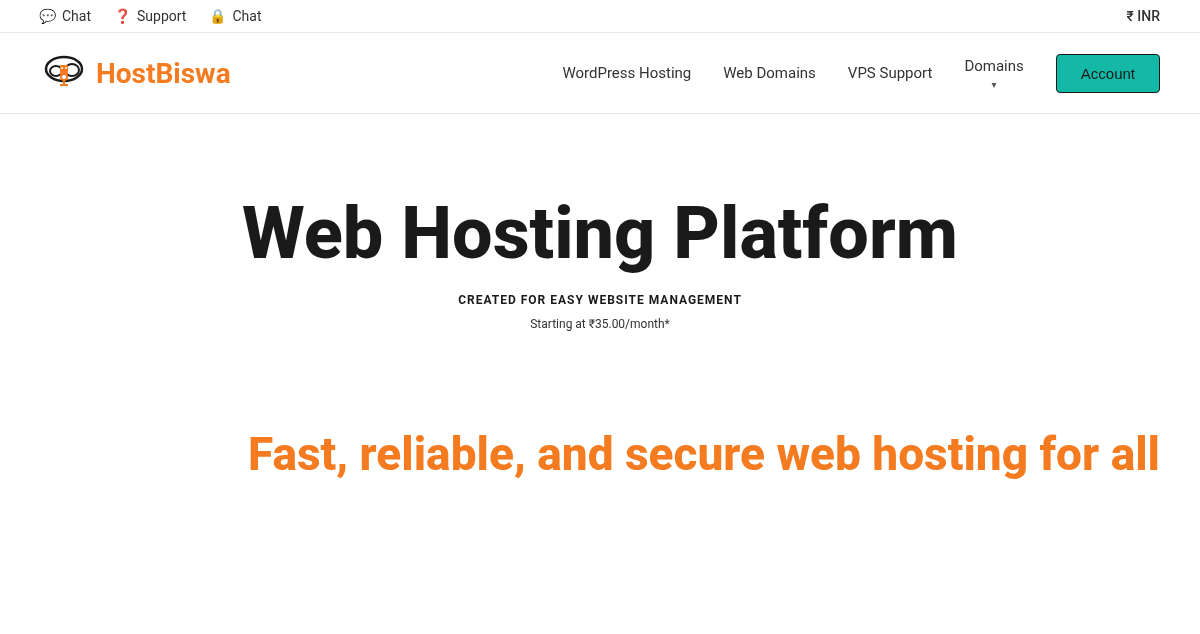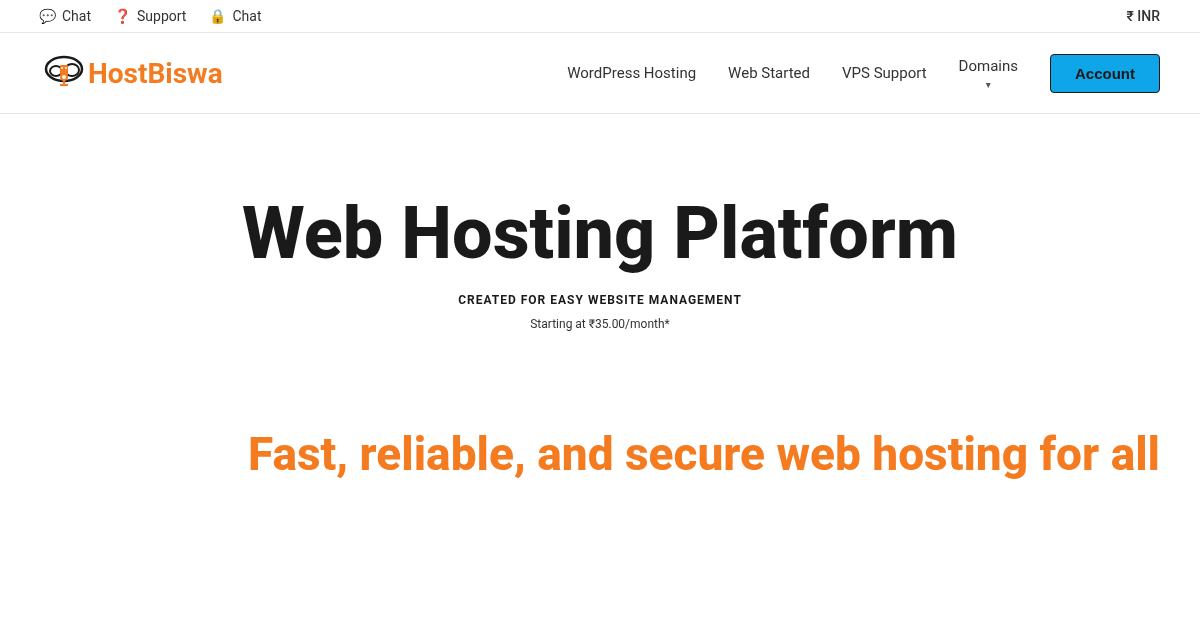--- a/index.html
+++ b/index.html
@@ -64,20 +64,21 @@
       align-items: center;
       justify-content: space-between;
       padding: 16px 40px;
       border-bottom: 1px solid #e8e8e8;
       background: #fff;
     }
 
     .logo {
       display: flex;
       align-items: center;
+      gap: 8px;
       text-align: right;
     }
 
     .logo-icon {
       width: 48px;
       height: 48px;
     }
 
     .logo-text {
       font-size: 28px;
@@ -110,24 +111,24 @@
     }
 
     .dropdown-arrow {
       font-size: 10px;
       color: #555;
     }
 
     .account-btn {
       padding: 10px 24px;
       border: 1.5px solid #1a1a1a;
-      background: #0ea5e9;
+      background: #14b8a6;
       border-radius: 4px;
       font-size: 15px;
-      font-weight: 700;
+      font-weight: 400;
       color: #1a1a1a;
       cursor: pointer;
     }
 
     
     .hero {
       display: flex;
       flex-direction: column;
       align-items: center;
       justify-content: center;
@@ -226,21 +227,21 @@
     <div class="logo-text">
       <span style="color:#f47b20">Host</span><span>Biswa</span>
     </div>
   </div>
 
   <div class="nav-links">
     <a class="nav-link">
       <span>WordPress Hosting</span>
     </a>
     <a class="nav-link">
-      <span>Web Started</span>
+      <span>Web Domains</span>
     </a>
     <a class="nav-link">
       <span>VPS Support</span>
     </a>
     <a class="nav-link nav-link-dropdown">
       <span>Domains</span>
       <span class="dropdown-arrow">▾</span>
     </a>
     <button class="account-btn">
       <span>Account</span>

